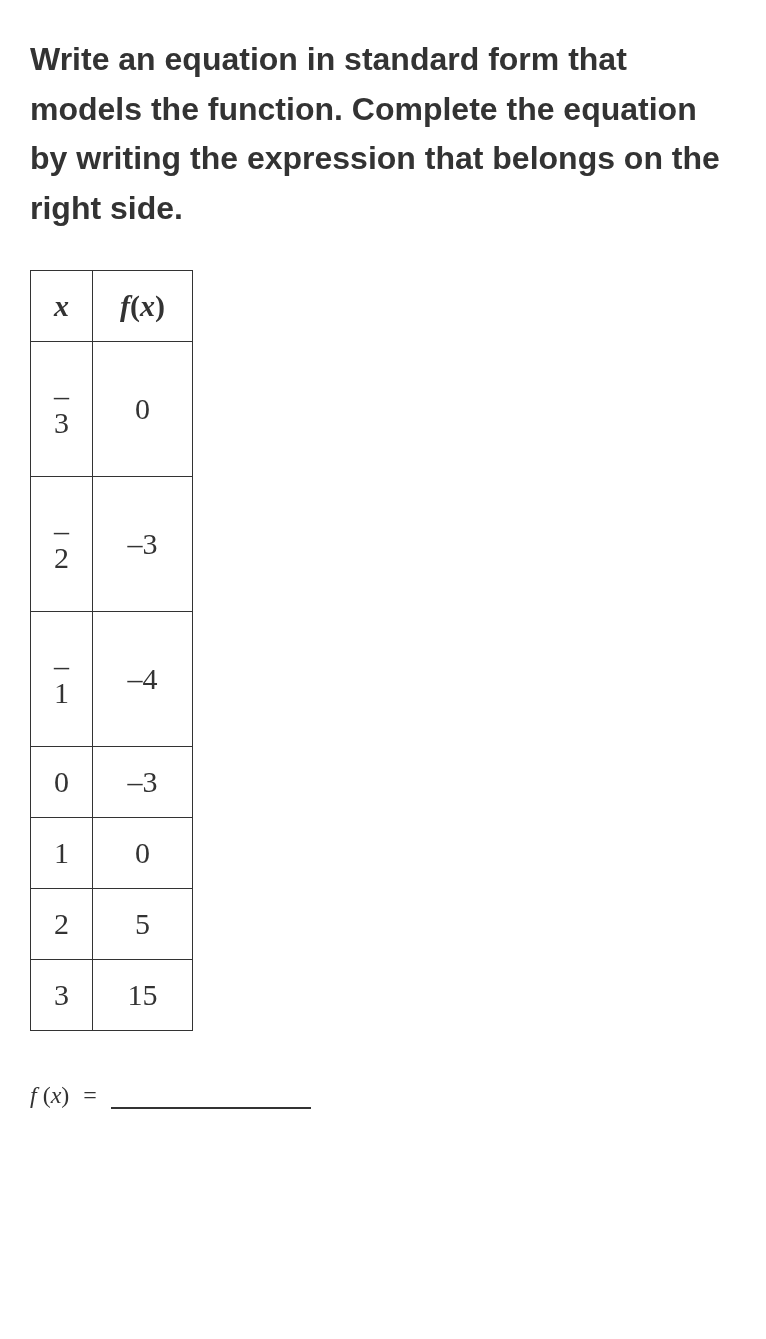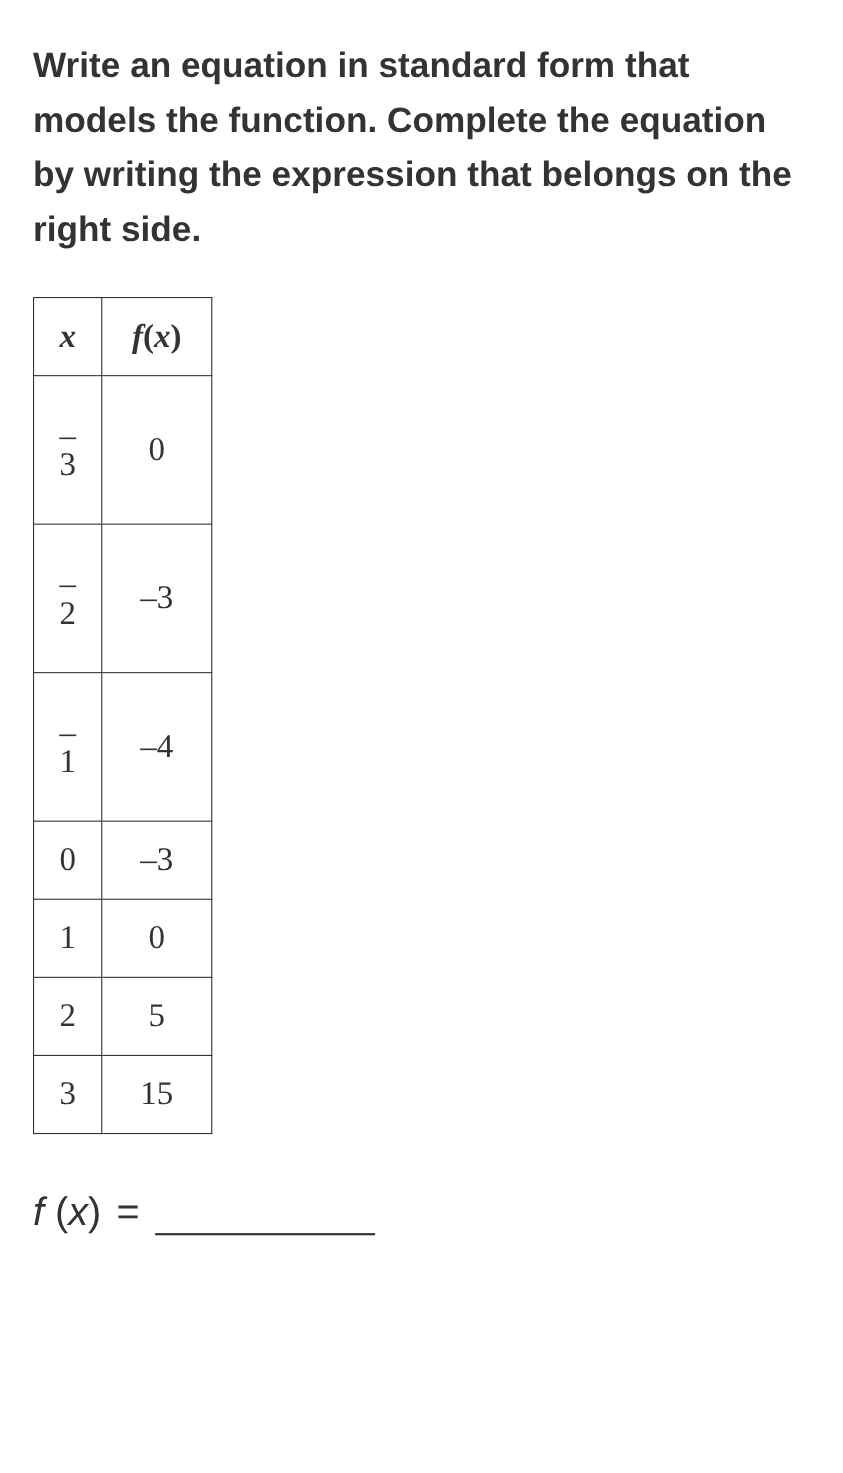--- a/index.html
+++ b/index.html
@@ -69,22 +69,22 @@
       font-size: 30px;
       margin-bottom: -6px;
     }
     .neg-stack .num {
       font-size: 30px;
     }
     .equation-row {
       display: flex;
       align-items: flex-end;
       gap: 14px;
-      font-family: Liberation Sans, sans-serif;
-      font-size: 36px;
+      font-family: Liberation Serif, serif;
+      font-size: 24px;
       text-align: center;
     }
     .equation-label {
       font-style: italic;
     }
     .equals {
       font-style: normal;
     }
     .blank-line {
       border-bottom: 2px solid #333333;

